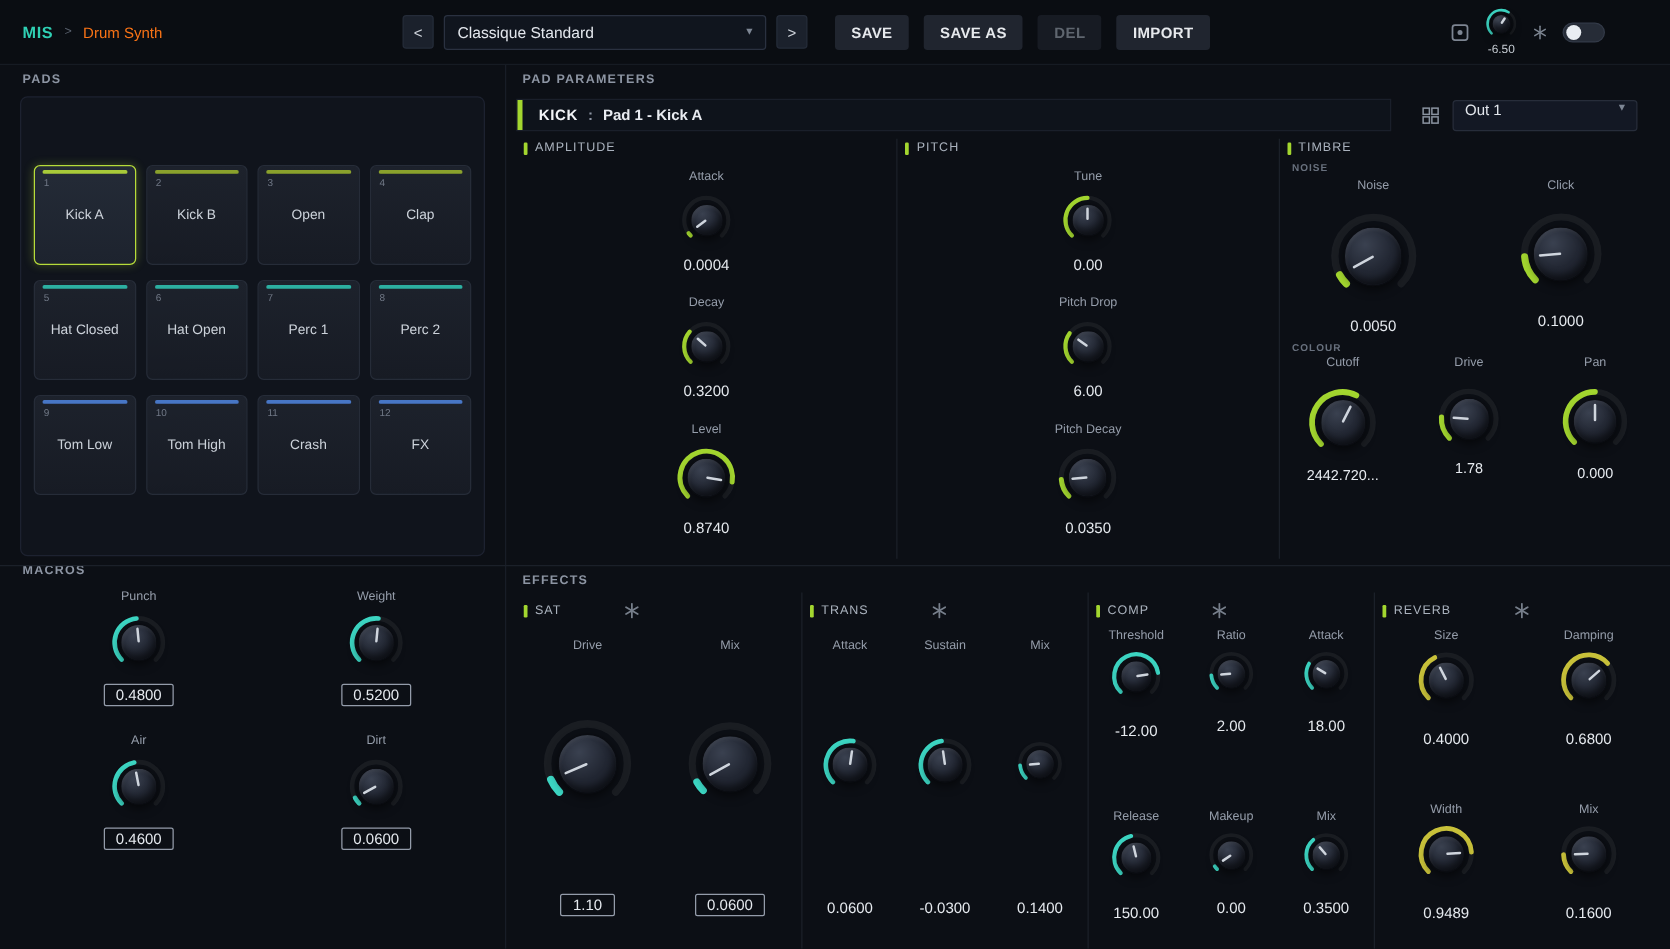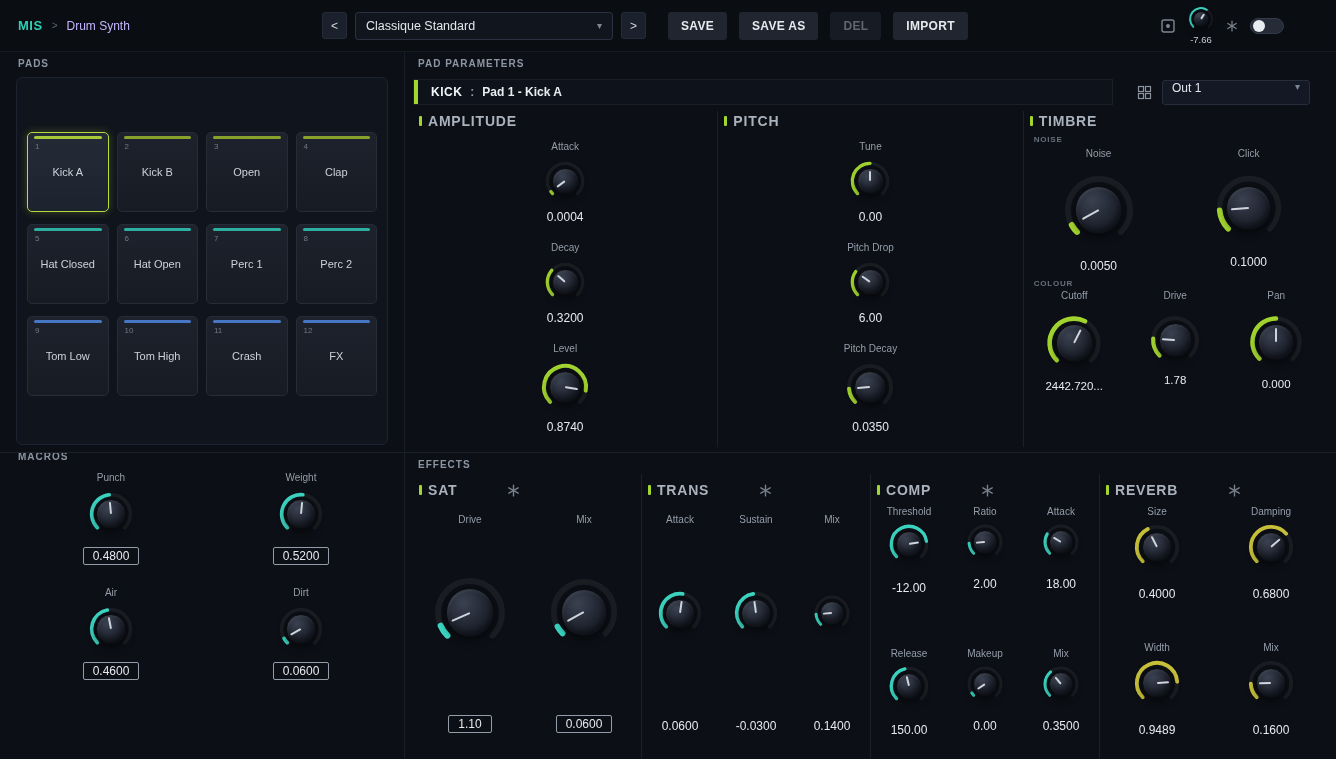--- a/index.html
+++ b/index.html
@@ -5,21 +5,21 @@
   *{margin:0;padding:0;box-sizing:border-box}
   html,body{width:1336px;height:759px}
   body{background:#0c0f15;color:#dfe4ea;font-family:"Liberation Sans","DejaVu Sans",sans-serif;overflow:hidden;-webkit-font-smoothing:antialiased}
   .app{width:1336px;height:759px;position:relative;display:flex;flex-direction:column}
 
   
   .topbar{height:52px;background:#0a0d12;border-bottom:1px solid #161b23;position:relative;flex:none}
   .brand-group{position:absolute;left:18px;top:0;height:100%;display:flex;align-items:center;gap:9px}
   .brand{color:#2fd0b4;font-weight:bold;font-size:13px;letter-spacing:.5px;cursor:pointer}
   .crumb-sep{color:#5b6370;font-size:10px}
-  .crumb{color:#c4b5fd;font-size:12px}
+  .crumb{color:#f97316;font-size:12px}
   .preset-group{position:absolute;left:322px;top:0;height:100%;display:flex;align-items:center;gap:8px}
   .nav-btn{width:25px;height:27px;background:#1b212c;border:1px solid #252c39;border-radius:3px;color:#cfd4db;font-size:12px;display:flex;align-items:center;justify-content:center;cursor:pointer;font-family:inherit}
   .preset-select{width:258px;height:28px;background:#10151e;border:1px solid #2a3140;border-radius:3px;display:flex;align-items:center;padding:0 10px;font-size:12.5px;color:#e2e6ec;cursor:pointer}
   .caret{margin-left:auto;color:#7d8694;font-size:10px}
   .bar-btn{height:28px;padding:0 13px;background:#20252f;border:none;border-radius:3px;color:#e6e9ed;font-size:12px;font-weight:700;letter-spacing:.3px;cursor:pointer;font-family:inherit;margin-left:4px}
   .bar-btn.dim{color:#5f666f;background:#171b23}
   .master-group{position:absolute;right:52px;top:0;height:100%;display:flex;align-items:center;gap:12px}
   .top-icon{display:flex;cursor:pointer;opacity:.9}
   .toggle{width:34px;height:16px;border-radius:8px;background:#262c37;border:1px solid #333a48;position:relative;cursor:pointer}
   .toggle-thumb{position:absolute;left:2px;top:1px;width:12px;height:12px;border-radius:50%;background:#e9edf2}
@@ -52,21 +52,21 @@
   .kick-colon{margin:0 8px;color:#8d95a3;font-size:12px;font-weight:700}
   .kick-name{font-size:12px;font-weight:700;color:#e9ecf1}
   .out-icon{display:flex;cursor:pointer}
   .out-select{width:148px;height:25px;background:#131824;border:1px solid #272d3a;border-radius:3px;display:flex;align-items:flex-start;padding:0 9px;font-size:12px;color:#e2e6ec;cursor:pointer}
 
   .param-row{display:flex;margin:6px 8px 0;height:336px}
   .param-col{flex:1;position:relative;min-width:0}
   .param-col + .param-col{border-left:1px solid #1b2029}
   .col-header{display:flex;align-items:center;gap:6px;padding:2px 0 0 6px}
   .accent-bar{width:3px;height:10px;border-radius:1px;background:#a3d62f;flex:none}
-  .col-title{font-size:14px;font-weight:700;letter-spacing:.8px;color:#aab2bd}
+  .col-title{font-size:10px;font-weight:400;letter-spacing:.8px;color:#aab2bd}
   .stack{display:flex;flex-direction:column;align-items:center;margin-top:12px}
   .stack .knob-unit{margin-bottom:18px}
   .sub-label{font-size:8px;letter-spacing:.8px;color:#68707d;margin:6px 0 0 10px;font-weight:700}
   .noise-row{display:flex}
   .noise-row .knob-unit{width:150px}
   .noise-row .k-label{margin:4px 0 14px}
   .noise-row .k-value{margin-top:12px}
   .colour-row{display:flex;margin-top:2px}
   .colour-row .knob-unit{width:101px}
   .colour-row .k-label{margin-bottom:13px}
@@ -138,21 +138,21 @@
           <div class="knob-unit master">
             <div class="k-body" style="width:26px;height:26px">
               <svg viewBox="0 0 100 100">
                 <path class="k-track" d="M 20.30 79.70 A 42 42 0 1 1 79.70 79.70"></path>
                 <path class="k-arc" stroke="#3cd6c3" d="M 20.30 79.70 A 42 42 0 0 1 72.50 14.54"></path>
               </svg>
               <div class="k-face">
                 <div class="k-pointer" style="transform:rotate(-147.6deg)"></div>
               </div>
             </div>
-            <div class="k-value">-7.66</div>
+            <div class="k-value">-6.50</div>
           </div>
         </div>
       <span class="top-icon">
         <svg width="12" height="12" viewBox="0 0 12 12">
             <g stroke="#8a93a0" stroke-width="1.2" stroke-linecap="round">
               <line x1="6" y1="1" x2="6" y2="11"></line>
               <line x1="1.8" y1="3.5" x2="10.2" y2="8.5"></line>
               <line x1="1.8" y1="8.5" x2="10.2" y2="3.5"></line>
             </g>
           </svg>

